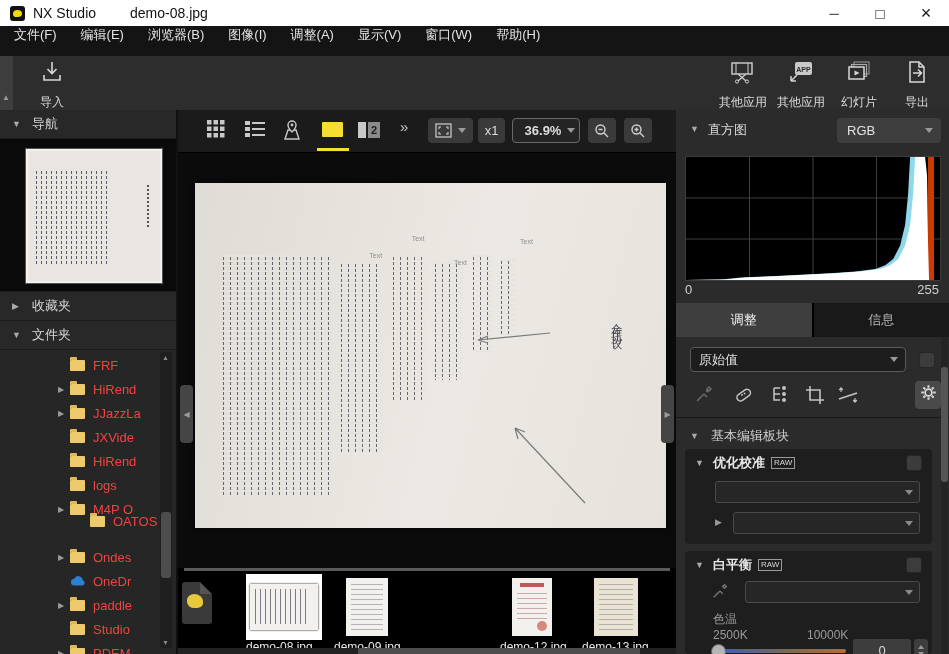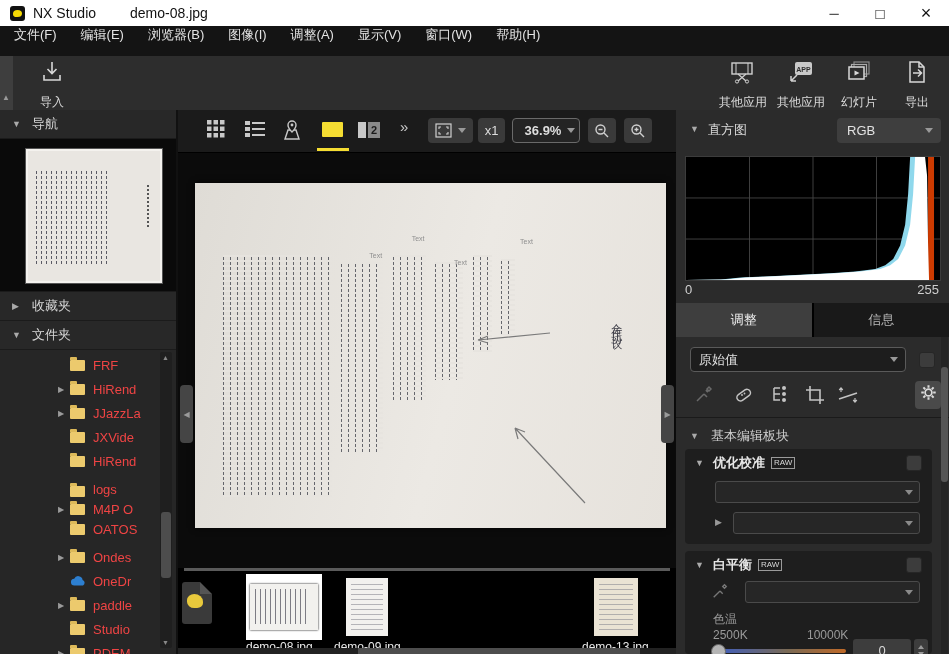--- a/index.html
+++ b/index.html
@@ -251,31 +251,31 @@
     <div class="tree-row" style="top:75px;">
         <span class="noarrow"></span>
         <span class="folder"></span>
         <span class="flabel">JXVide</span>
       </div>
     <div class="tree-row" style="top:99px;">
         <span class="noarrow"></span>
         <span class="folder"></span>
         <span class="flabel">HiRend</span>
       </div>
-    <div class="tree-row" style="top:123px;align-items:flex-end;">
+    <div class="tree-row" style="top:123px;">
         <span class="noarrow"></span>
         <span class="folder"></span>
         <span class="flabel">logs</span>
       </div>
     <div class="tree-row" style="top:147px;">
         <span class="arrow">▶</span>
         <span class="folder"></span>
         <span class="flabel">M4P O</span>
       </div>
-    <div class="tree-row" style="top:167px;">
+    <div class="tree-row" style="top:159px;padding-left:20px;">
         <span class="noarrow"></span>
         <span class="folder"></span>
         <span class="flabel">OATOS</span>
       </div>
     <div class="tree-row" style="top:195px;">
         <span class="arrow">▶</span>
         <span class="folder"></span>
         <span class="flabel">Ondes</span>
       </div>
     <div class="tree-row" style="top:219px;">
@@ -412,20 +412,28 @@
         <div class="vlines"></div>
       </div>
       <span class="fs-label" style="left:0;top:66px;">demo-08.jpg</span>
     </div>
     <div class="thumb" style="left:164px;top:10px;">
       <div class="page" style="width:42px;height:58px;margin-left:4px;">
           <div class="hlines"></div>
         </div>
       <span class="fs-label" style="left:-8px;top:62px;">demo-09.jpg</span>
     </div>
+    <div class="thumb" style="left:330px;top:10px;">
+      <div class="page" style="width:40px;height:58px;margin-left:4px;">
+        <div style="position:absolute;left:20%;top:8%;width:60%;height:4px;background:#c05a5a;"></div>
+        <div class="hlines" style="top:26%;height:48%;background:repeating-linear-gradient(to bottom,#b07a7a 0 1px,transparent 1px 5px);"></div>
+        <div style="position:absolute;right:12%;bottom:8%;width:10px;height:10px;border-radius:50%;background:#cc5a4a;opacity:.7;"></div>
+      </div>
+      <span class="fs-label" style="left:-8px;top:62px;">demo-12.jpg</span>
+    </div>
     <div class="thumb" style="left:412px;top:10px;">
       <div class="page" style="width:44px;height:58px;margin-left:4px;background:#eae3d4;">
           <div class="hlines"></div>
         </div>
       <span class="fs-label" style="left:-8px;top:62px;">demo-13.jpg</span>
     </div>
     <div class="fs-scroll">
         <div class="fs-thumbbar"></div>
       </div>
   </div>

